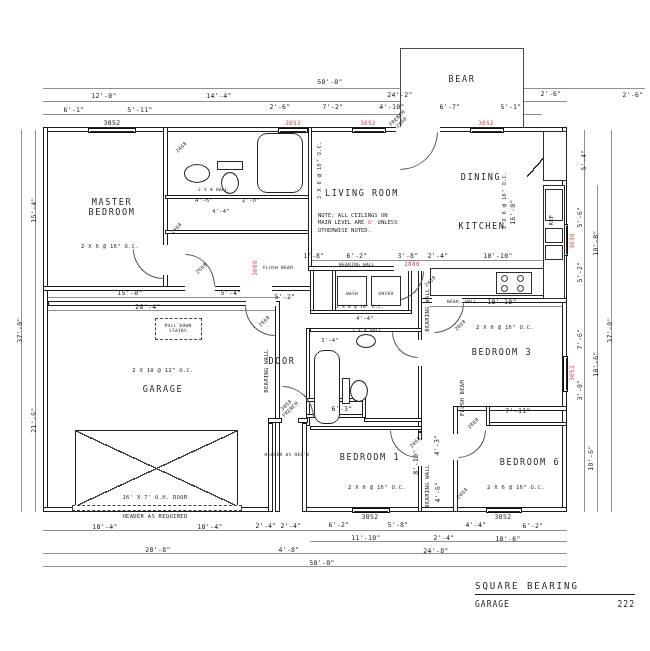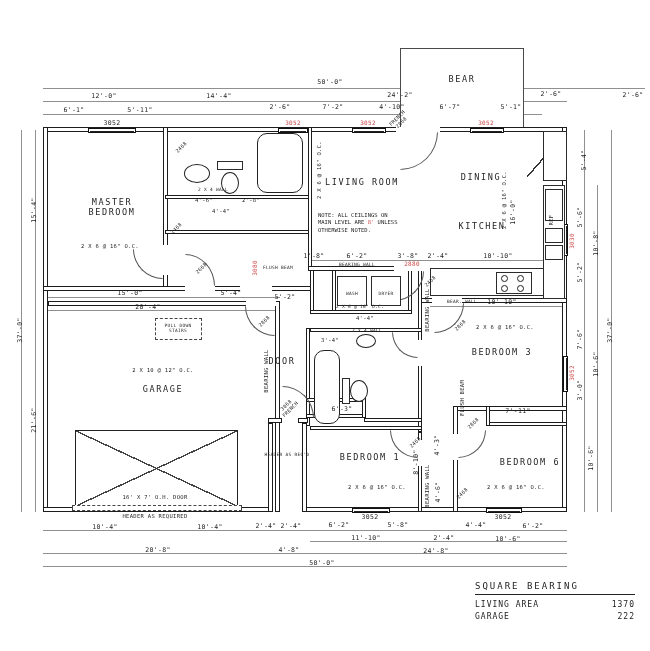--- a/index.html
+++ b/index.html
@@ -238,21 +238,21 @@
       <span class="t small" style="left: 110px; top: 246px;">2 X 6 @ 16" O.C.</span>
       <span class="t smallv" style="left: 319px; top: 170px;">2 X 6 @ 16" O.C.</span>
       <span class="t smallv" style="left: 504px; top: 200px;">2 X 6 @ 16" O.C.</span>
       <span class="t tiny" style="left: 360px; top: 307px;">2 X 6 @ 16" O.C.</span>
       <span class="t small" style="left: 505px; top: 327px;">2 X 6 @ 16" O.C.</span>
       <span class="t small" style="left: 377px; top: 487px;">2 X 6 @ 16" O.C.</span>
       <span class="t small" style="left: 516px; top: 487px;">2 X 6 @ 16" O.C.</span>
       <span class="t small" style="left: 163px; top: 370px;">2 X 10 @ 12" O.C.</span>
       <span class="t room" style="left: 112px; top: 207px;">MASTER
 BEDROOM</span>
-      <span class="t room" style="left: 362px; top: 182px;">LIVING ROOM</span>
+      <span class="t room" style="left: 362px; top: 193px;">LIVING ROOM</span>
       <span class="t room" style="left: 481px; top: 177px;">DINING</span>
       <span class="t room" style="left: 482px; top: 226px;">KITCHEN</span>
       <span class="t room" style="left: 163px; top: 389px;">GARAGE</span>
       <span class="t room" style="left: 282px; top: 361px;">DOOR</span>
       <span class="t room" style="left: 502px; top: 352px;">BEDROOM 3</span>
       <span class="t room" style="left: 530px; top: 462px;">BEDROOM 6</span>
       <span class="t room" style="left: 370px; top: 457px;">BEDROOM 1</span>
       <span class="t room" style="left: 462px; top: 79px;">BEAR</span>
       <span class="t tag" style="left: 112px; top: 124px;">3052</span>
       <span class="t tagr" style="left: 293px; top: 123px;">3052</span>
@@ -277,22 +277,18 @@
       <span class="t d45" style="left: 415px; top: 442px;">2468</span>
       <span class="t d45" style="left: 462px; top: 493px;">2468</span>
       <span class="t d45" style="left: 473px; top: 423px;">2868</span>
     </div>
 
   <div id="note"><span>NOTE: ALL CEILINGS ON</span><br><span>MAIN LEVEL ARE </span><span class="red">8'</span><span> UNLESS</span><br><span>OTHERWISE NOTED.</span></div>
 
   <div id="titleblock">
     <div id="tb-title">SQUARE BEARING</div>
     <div class="tb-row">
-      <span>LIVING AREA</span>
-      <span>1370</span>
-    </div>
-    <div class="tb-row">
       <span>GARAGE</span>
       <span>222</span>
     </div>
   </div>
 
 </div>
 
 </body></html>

